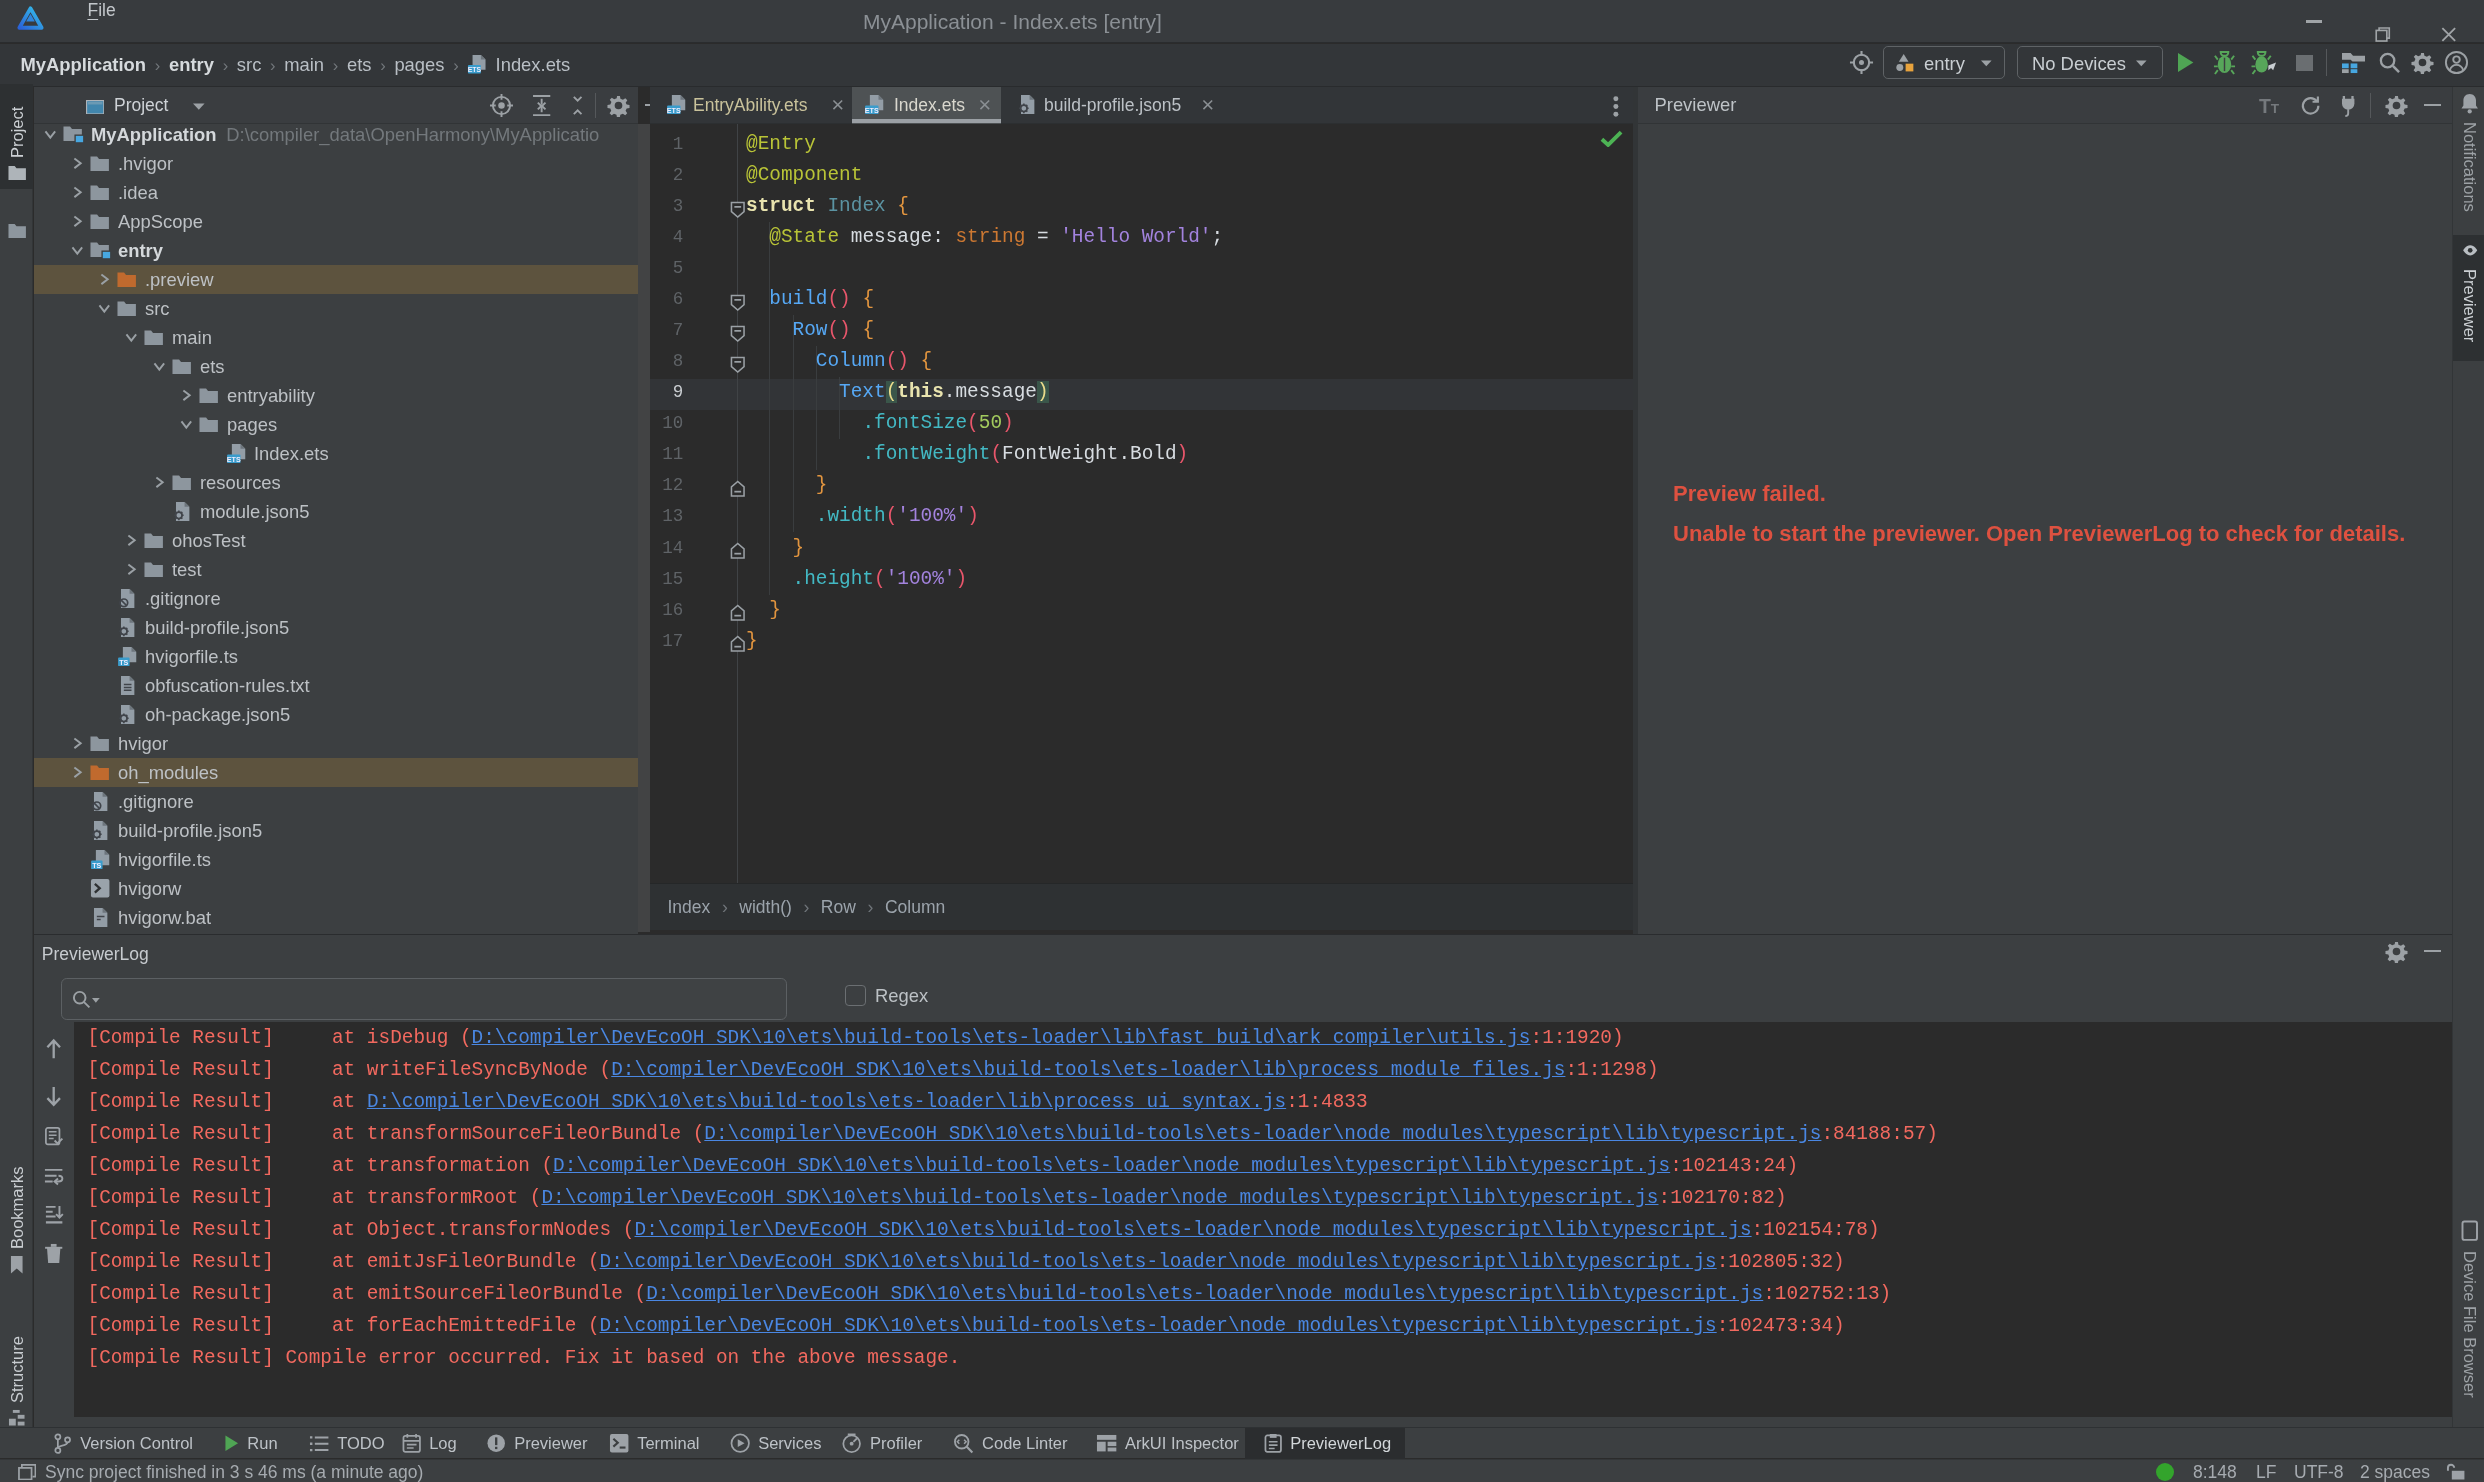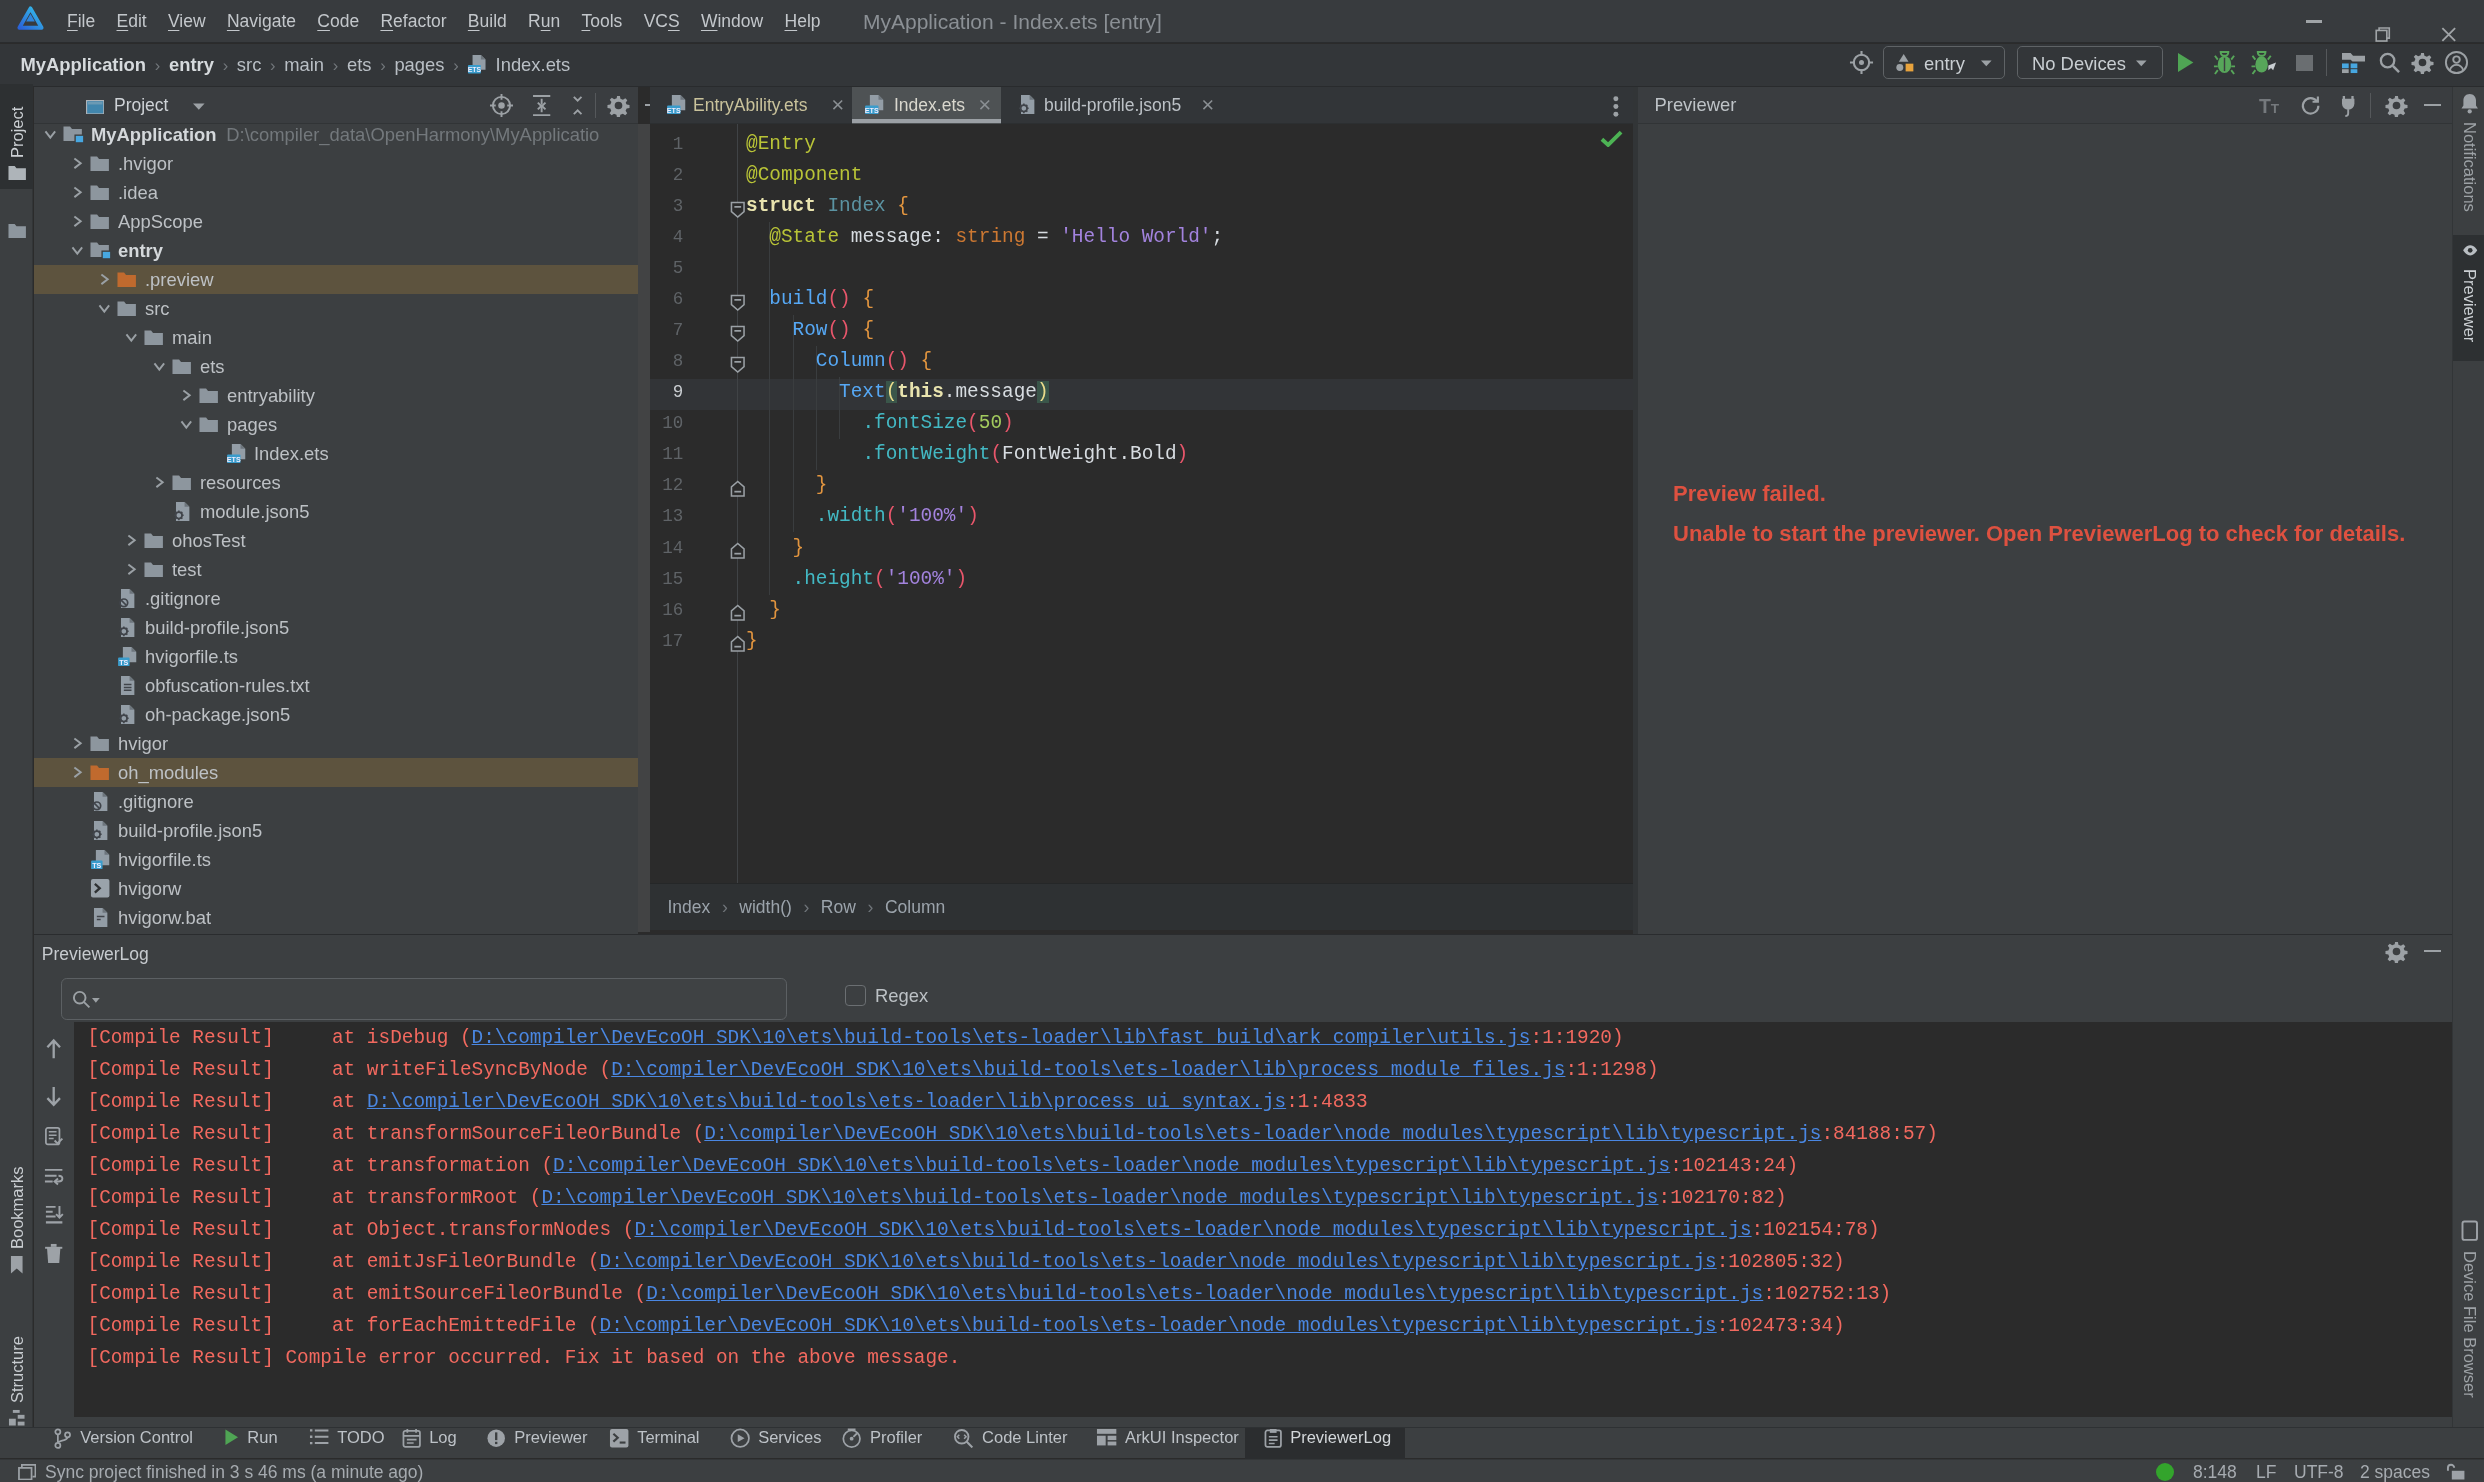--- a/index.html
+++ b/index.html
@@ -4,21 +4,21 @@
 <style>
   * { margin:0; padding:0; box-sizing:border-box; }
   html,body { width:2484px; height:1483px; overflow:hidden; background:#2b2b2b;
     font-family:"Liberation Sans", sans-serif; }
   .abs { position:absolute; }
   #app { position:relative; width:2484px; height:1483px; }
 
   
   #menubar { position:absolute; left:0; top:0; width:2484px; height:43px; background:#383b3e;
     border-bottom:1px solid #2a2c2e; color:#c3c7cb; font-size:17.5px; }
-  #menubar .menus { position:absolute; left:67px; top:0; height:43px; display:flex; align-items:center; gap:21.3px; }
+  #menubar .menus { position:absolute; left:67px; top:0; height:43px; display:flex; align-items:center; gap:21.3px;flex-direction:column; }
   #menubar .menus span u { text-decoration-thickness:1px; text-underline-offset:2.9px; }
   #wtitle { position:absolute; left:863px; top:0; height:43px; line-height:43px; color:#8b9095; font-size:21px; }
   .wctl { position:absolute; top:0; width:15.5px; height:43px; }
 
   
   #crumbbar { position:absolute; left:0; top:44px; width:2484px; height:43px; background:#333639;
     border-bottom:1px solid #292b2d; }
   .crumbs { position:absolute; left:20.4px; top:0; height:42px; display:flex; align-items:center; font-size:18.4px; color:#b9bfc5; }
   .crumbs b { color:#d6dadd; }
   .crumbs .sep { color:#72777b; margin:0 8.7px; font-size:16.5px; }
@@ -82,21 +82,21 @@
   #loghead { position:absolute; left:7.8px; top:8.7px; color:#c7cbcf; font-size:17.5px; }
   #logsearch { position:absolute; left:27px; top:43px; width:726px; height:42px; background:#3f4244;
     border:1px solid #5c6063; border-radius:5.8px; }
   #logbody { position:absolute; left:40px; top:87px; width:2378px; height:395px; background:#2b2b2b; overflow:hidden;
     font-family:"Liberation Mono", monospace; font-size:19.4px; line-height:32px; white-space:pre; color:#f2695f; }
   .llink { color:#4a87e2; text-decoration:underline; }
   #logtools { position:absolute; left:0; top:87px; width:40px; height:395px; background:#3c3f41; }
 
   
   #twbar { position:absolute; left:0; top:1427px; width:2484px; height:31px; background:#3c3f41; border-top:1px solid #2e3133; }
-  .twitem { position:absolute; top:0; height:31px; display:flex; gap:7.8px; color:#bdc2c7; font-size:16.5px; }
+  .twitem { position:absolute; top:0; height:31px; display:flex; align-items:center; gap:7.8px; color:#bdc2c7; font-size:16.5px; }
   #statusbar { position:absolute; left:0; top:1459px; width:2484px; height:23px; background:#3c3f41; border-top:1px solid #333638;
     color:#a6abb0; font-size:17.5px; }
 </style>
 </head>
 <body>
 <div id="app">
   <div id="menubar">
     <div class="menus">
       <span><u>F</u>ile</span>
         <span><u>E</u>dit</span>

